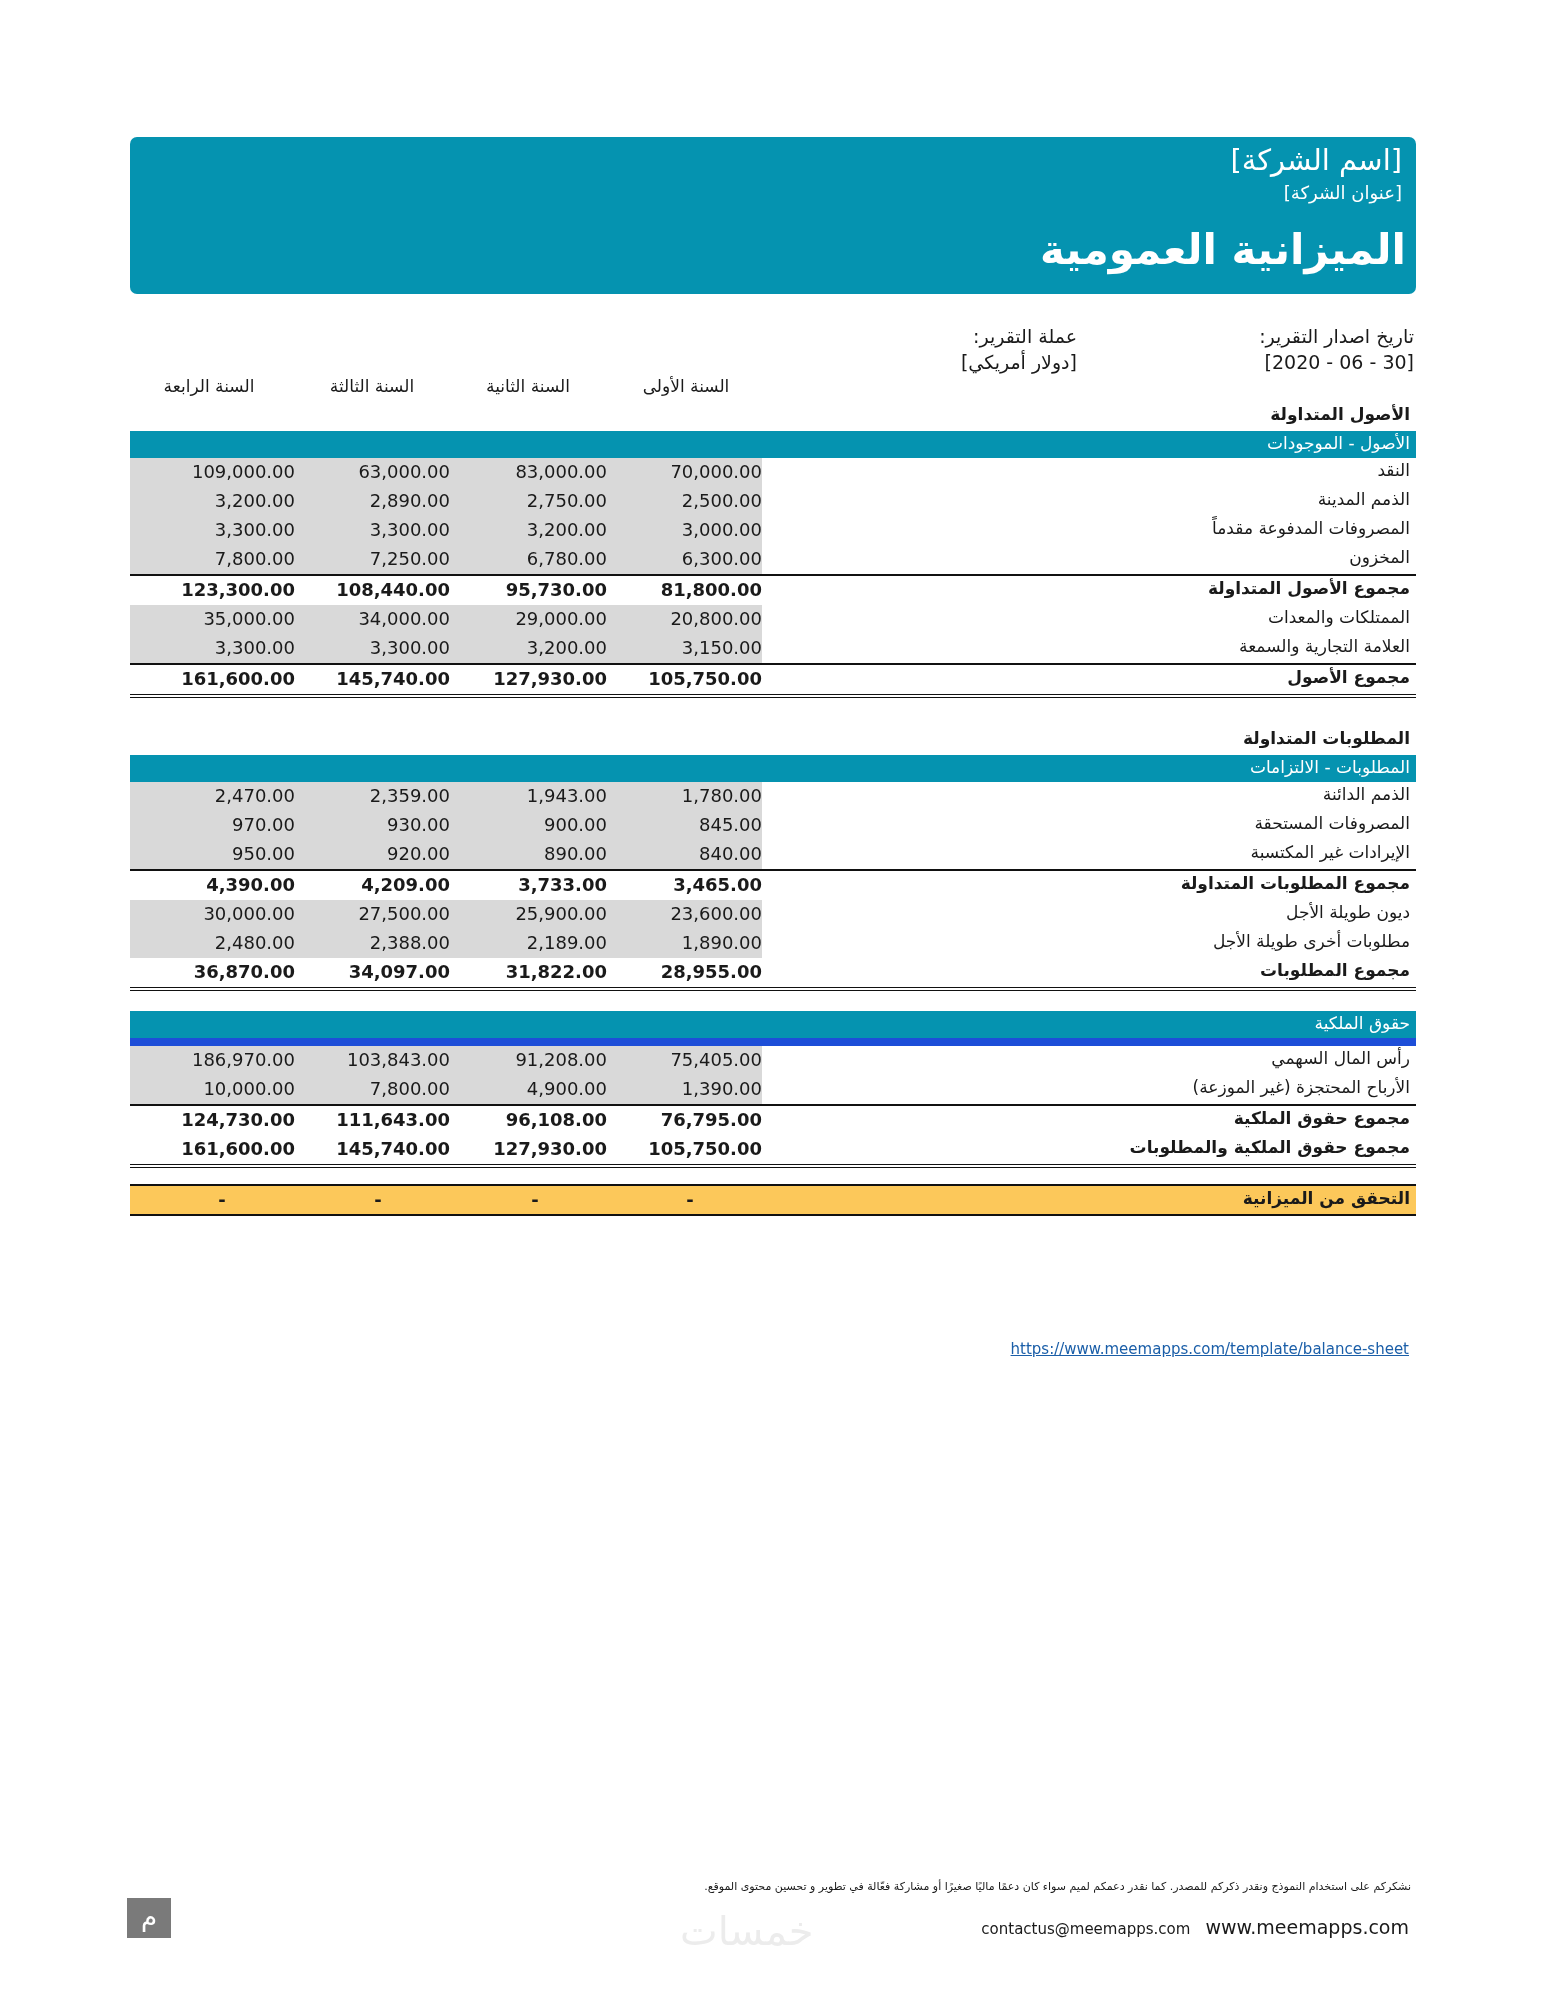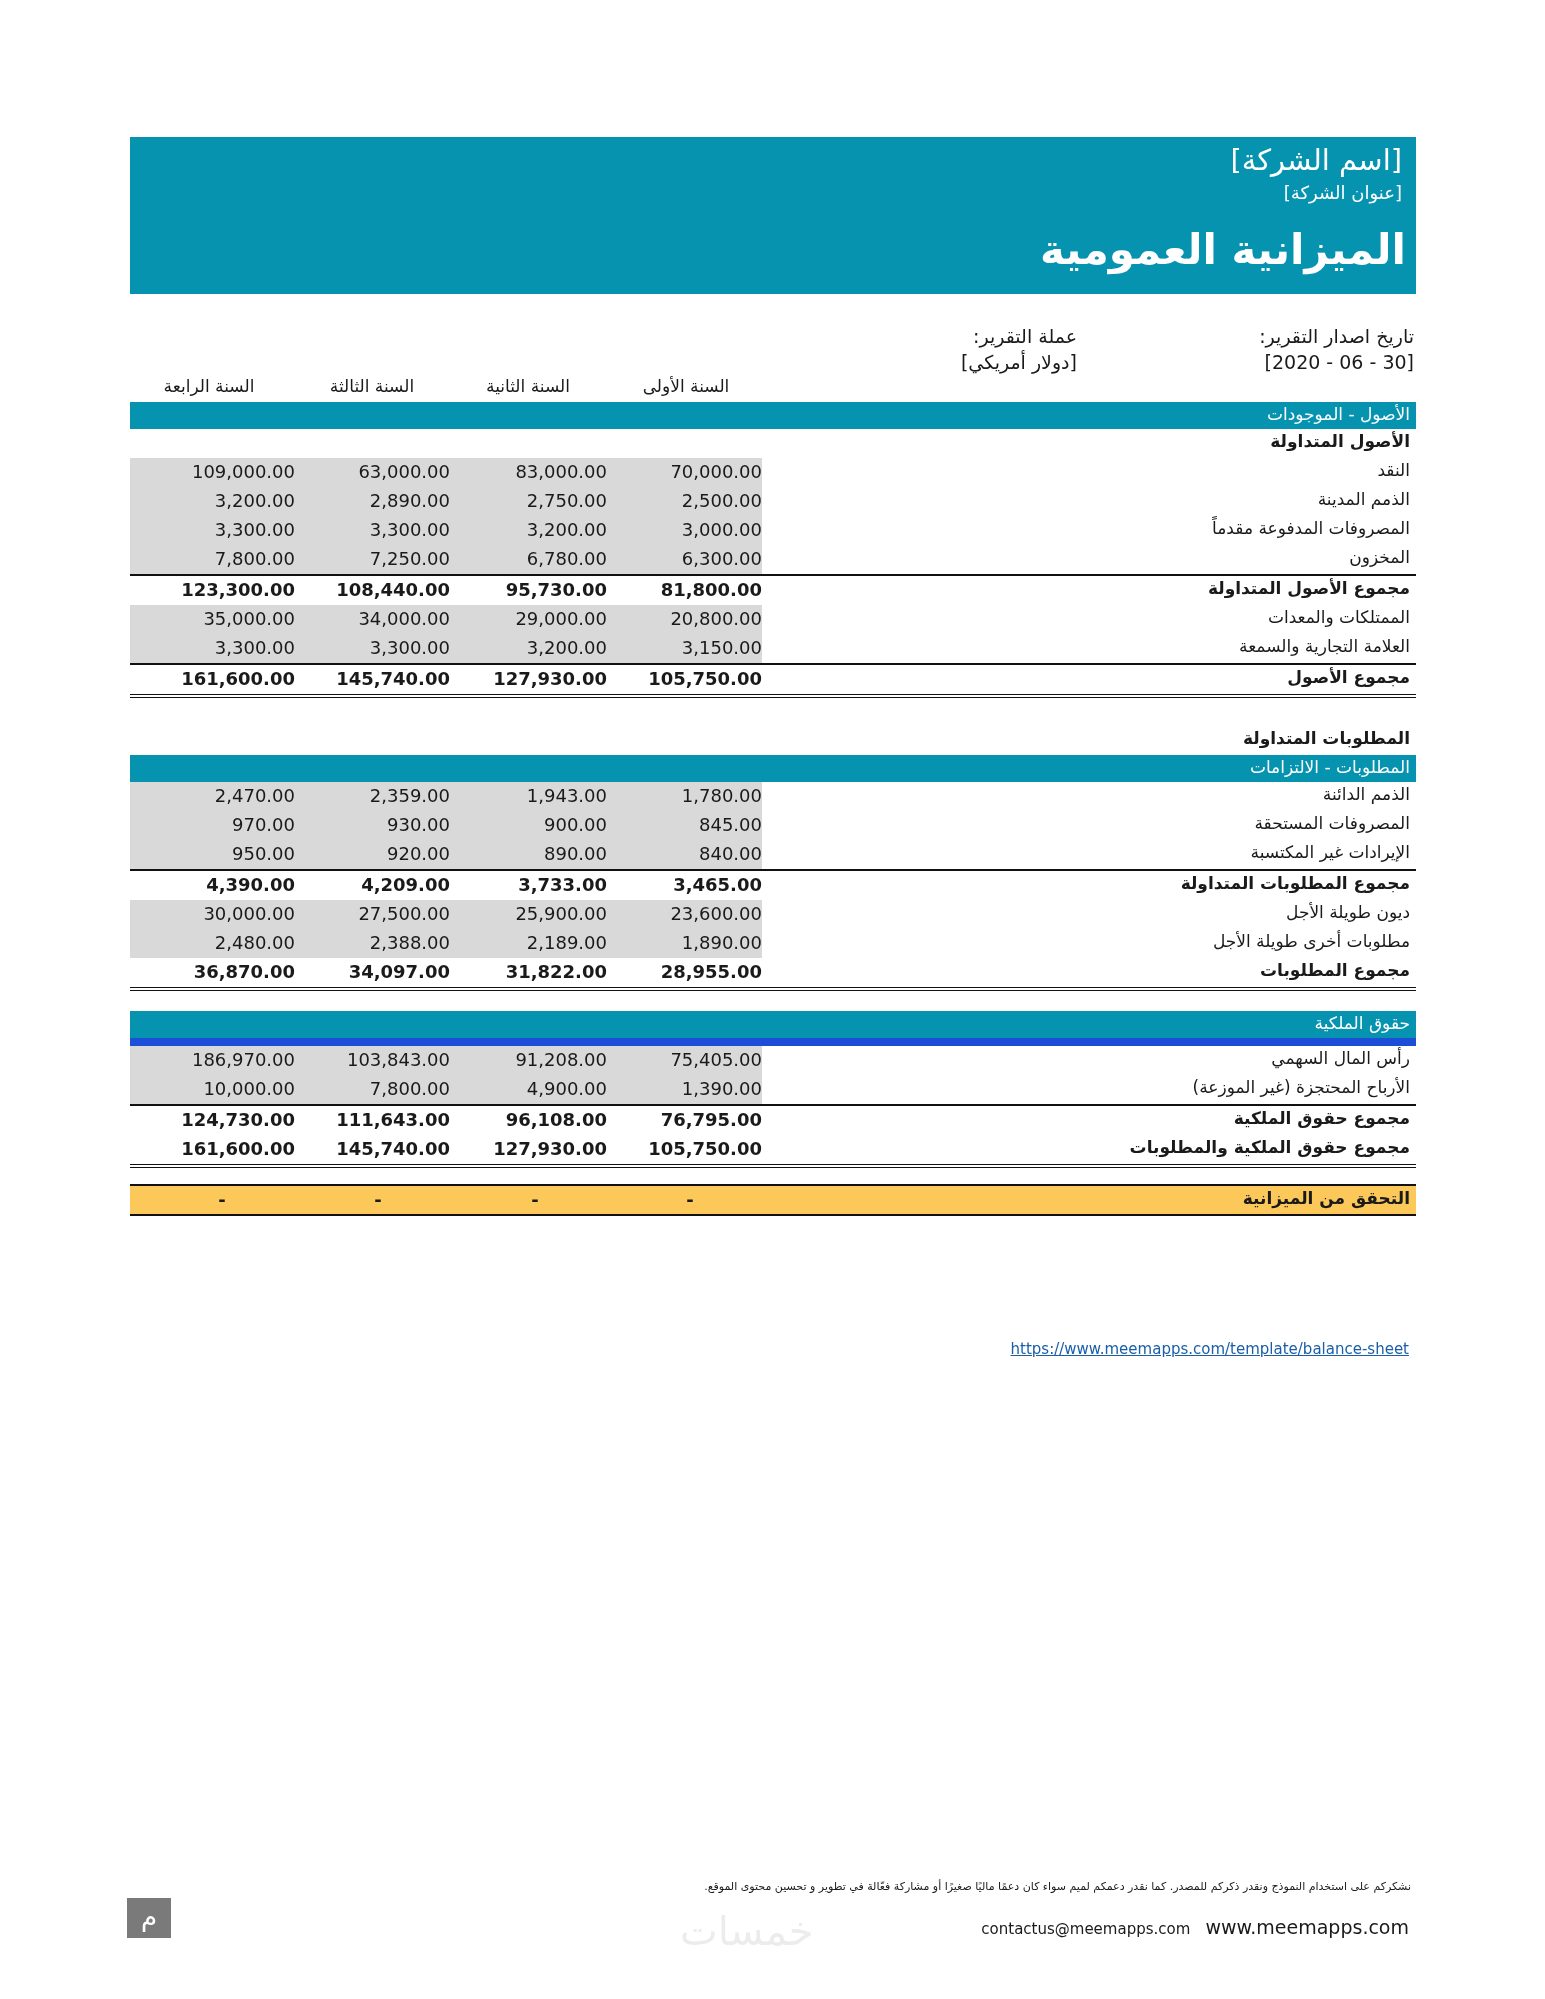--- a/index.html
+++ b/index.html
@@ -1,20 +1,20 @@
 <!DOCTYPE html>
 <html><head>
 <meta charset="utf-8">
 <style>
   html, body { margin: 0; padding: 0; background: #ffffff; }
   body { width: 1545px; height: 1999px; position: relative; font-family: "DejaVu Sans", sans-serif; color: #1a1a1a; overflow: hidden; }
   .page { position: absolute; left: 0; top: 0; width: 1545px; height: 1999px; }
 
   
-  .banner { position: absolute; left: 130px; top: 137px; width: 1286px; height: 157px; background: #0593b0; }
+  .banner { position: absolute; left: 130px; top: 137px; width: 1286px; height: 157px; background: #0593b0; border-radius: 7px; }
   .company-name { position: absolute; right: 14px; top: 6px; color: #fff; font-size: 29px; direction: rtl; }
   .company-address { position: absolute; right: 14px; top: 45px; color: #fff; font-size: 18px; direction: rtl; }
   .doc-title { position: absolute; right: 10px; top: 88px; color: #fff; font-size: 42px; font-weight: bold; direction: rtl; }
 
   
   .meta { position: absolute; font-size: 19px; direction: rtl; text-align: right; line-height: 26px; }
   .meta-date { right: 131px; top: 323px; }
   .meta-currency { right: 468px; top: 323px; }
 
   
@@ -70,25 +70,25 @@
     <div>[دولار أمريكي]</div>
   </div>
 
   <div class="col-head" style="left:616px">السنة الأولى</div>
   <div class="col-head" style="left:458px">السنة الثانية</div>
   <div class="col-head" style="left:302px">السنة الثالثة</div>
   <div class="col-head" style="left:139px">السنة الرابعة</div>
 
   <div class="sheet">
 
+    <div class="row subhead">
+      <span class="label">الأصول المتداولة</span>
+    </div>
     <div class="row section">
       <span class="label">الأصول - الموجودات</span>
-    </div>
-    <div class="row subhead">
-      <span class="label">الأصول المتداولة</span>
     </div>
     <div class="row gray">
       <div class="nums-bg"></div>
       <span class="label">النقد</span>
       <span class="val c1">70,000.00</span>
       <span class="val c2">83,000.00</span>
       <span class="val c3">63,000.00</span>
       <span class="val c4">109,000.00</span>
     </div>
     <div class="row gray">

